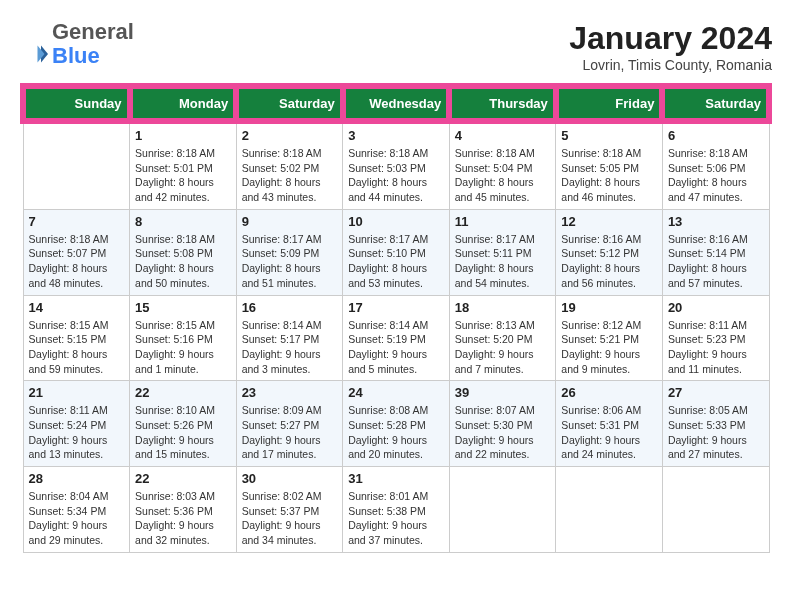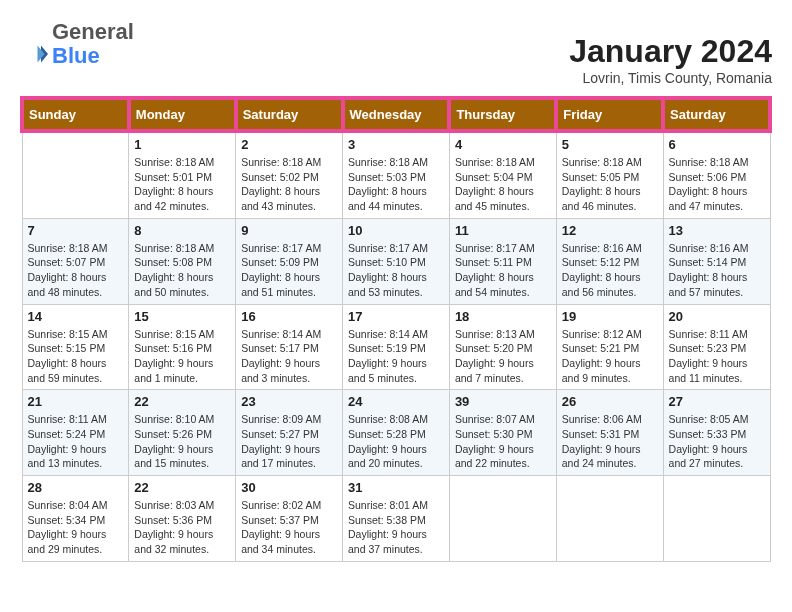--- a/index.html
+++ b/index.html
@@ -29,44 +29,43 @@
     }
     .logo-general { color: #555; }
     .logo-blue { color: #3b82f6; }
     .logo-icon {
       width: 28px;
       height: 28px;
       margin-right: 4px;
     }
     .title-area {
       text-align: right;
-      margin-top: 13px;
     }
     .month-title {
       font-size: 32px;
       font-weight: bold;
       color: #222;
     }
     .location {
       font-size: 14px;
       color: #444;
     }
     table {
       width: 100%;
       border-collapse: collapse;
       font-size: 11px;
     }
     thead tr th {
-      background: #a16207;
+      background: #15803d;
       color: #fff;
       padding: 7px 5px;
-      text-align: left;
+      text-align: right;
       font-size: 13px;
       font-weight: bold;
-      border: 4px solid #ec4899;
+      border: 6px solid #ec4899;
     }
     tbody tr td {
       border: 1px solid #ccc;
       vertical-align: top;
       padding: 4px 5px;
       height: 80px;
       width: calc(100%/7);
     }
     .day-number {
       font-size: 13px;

